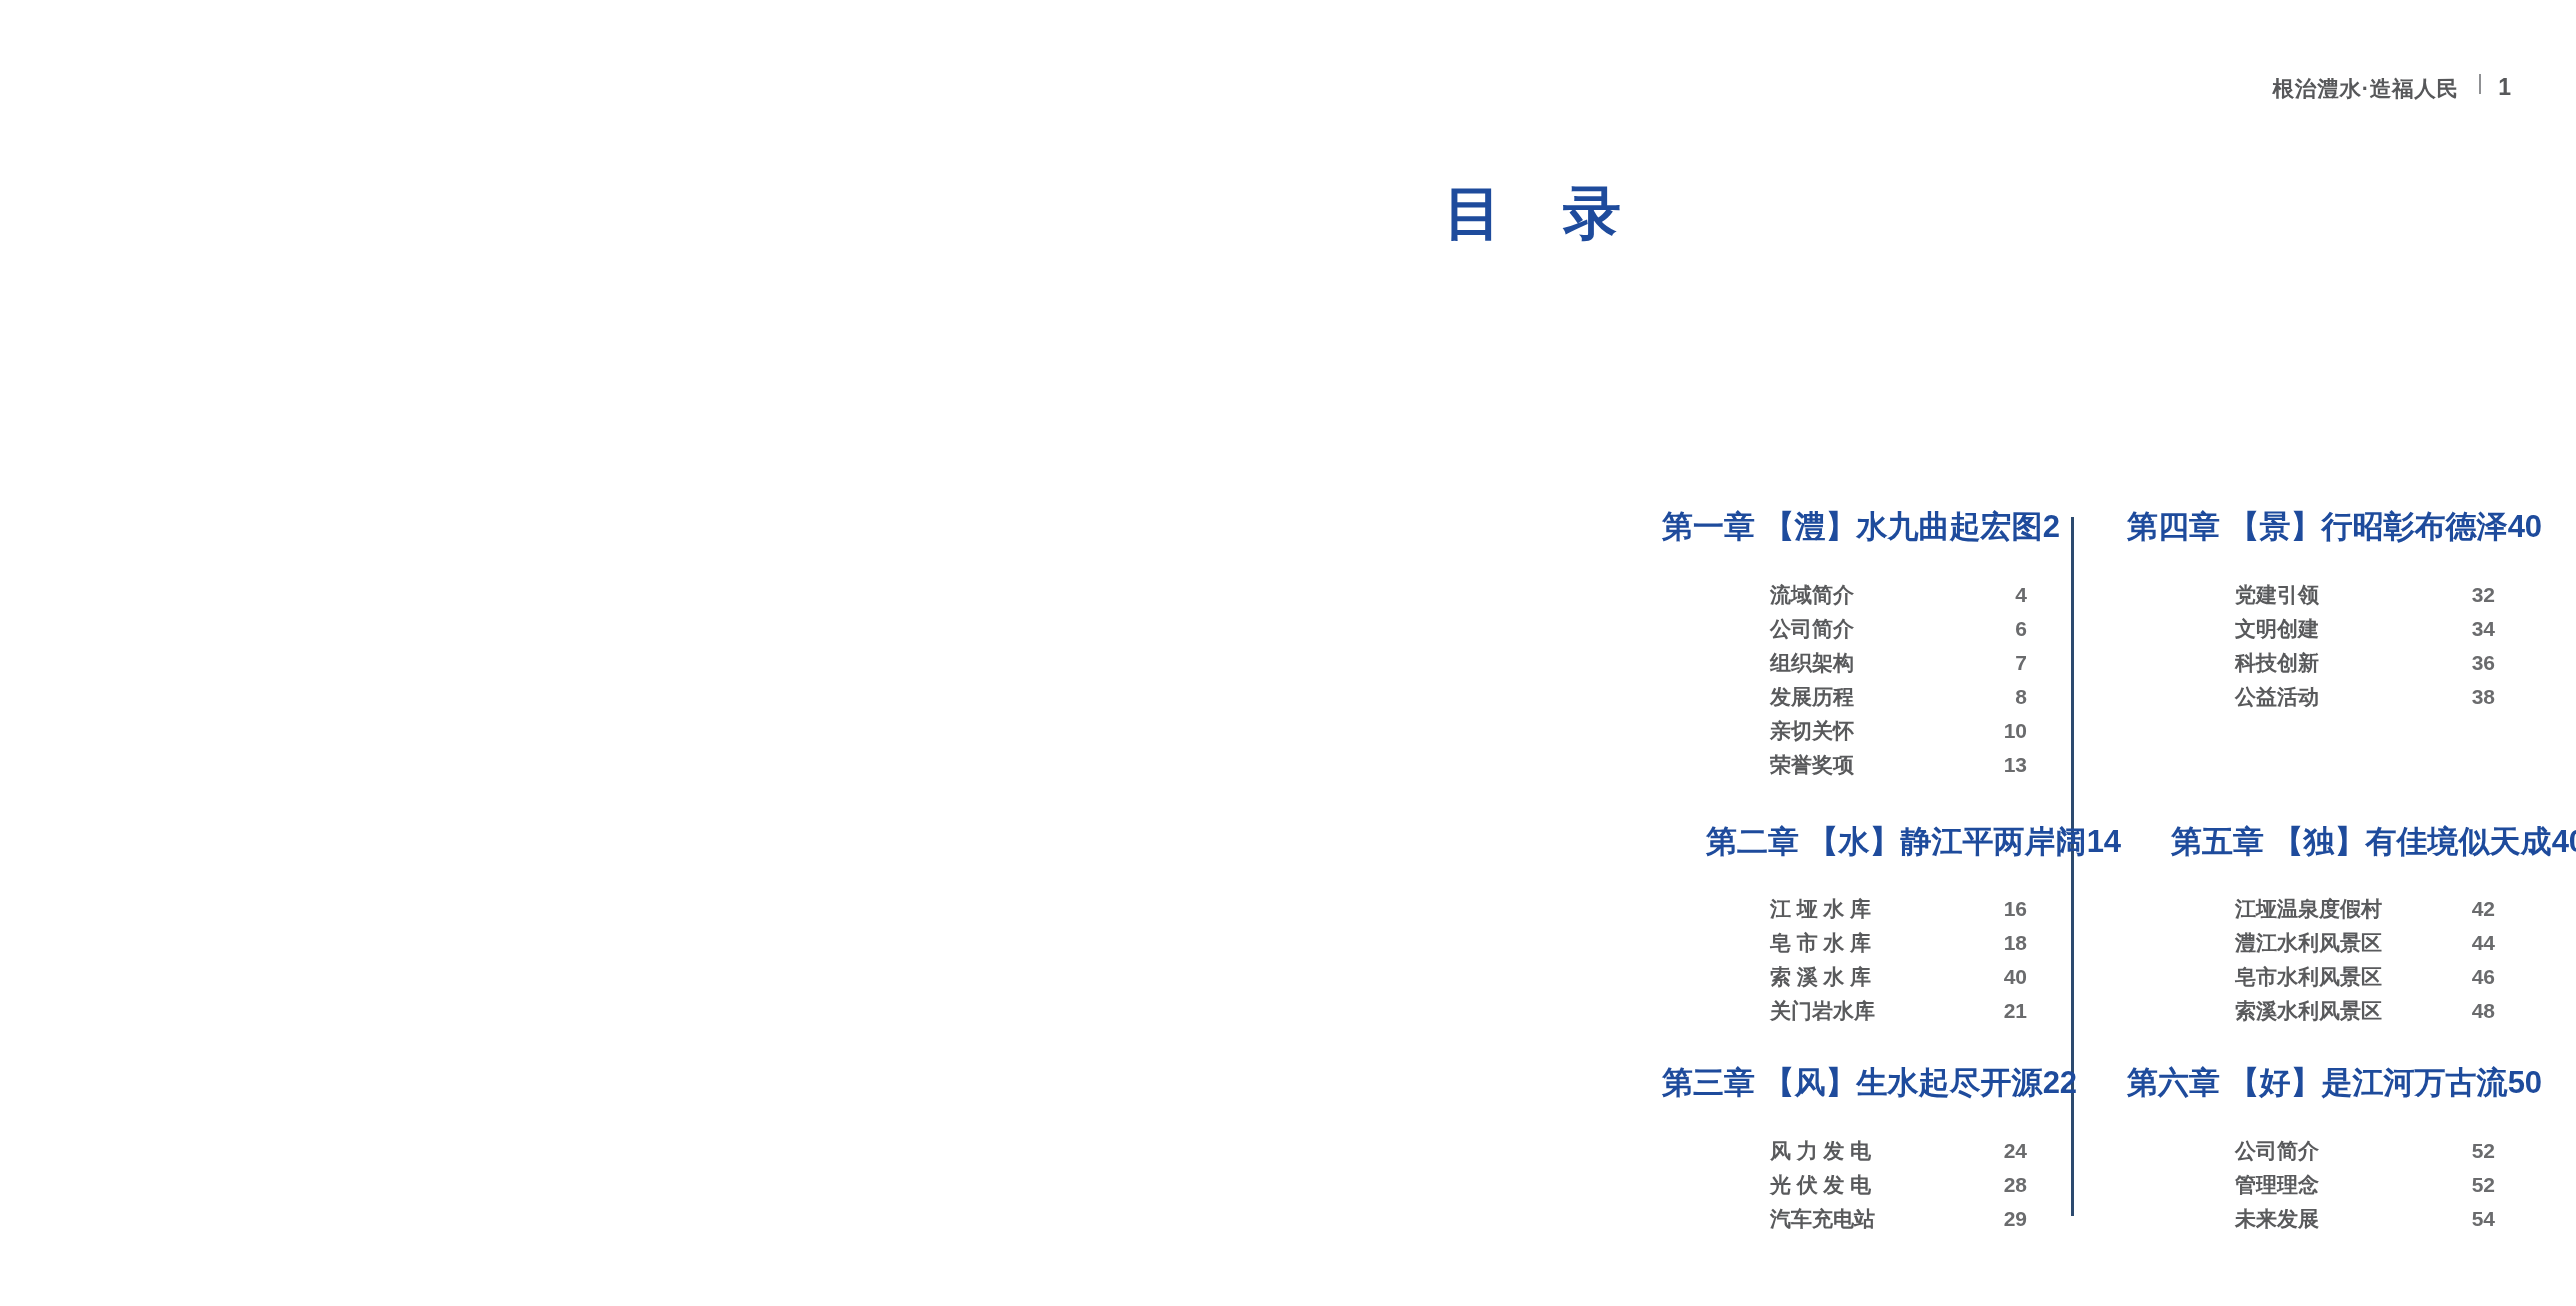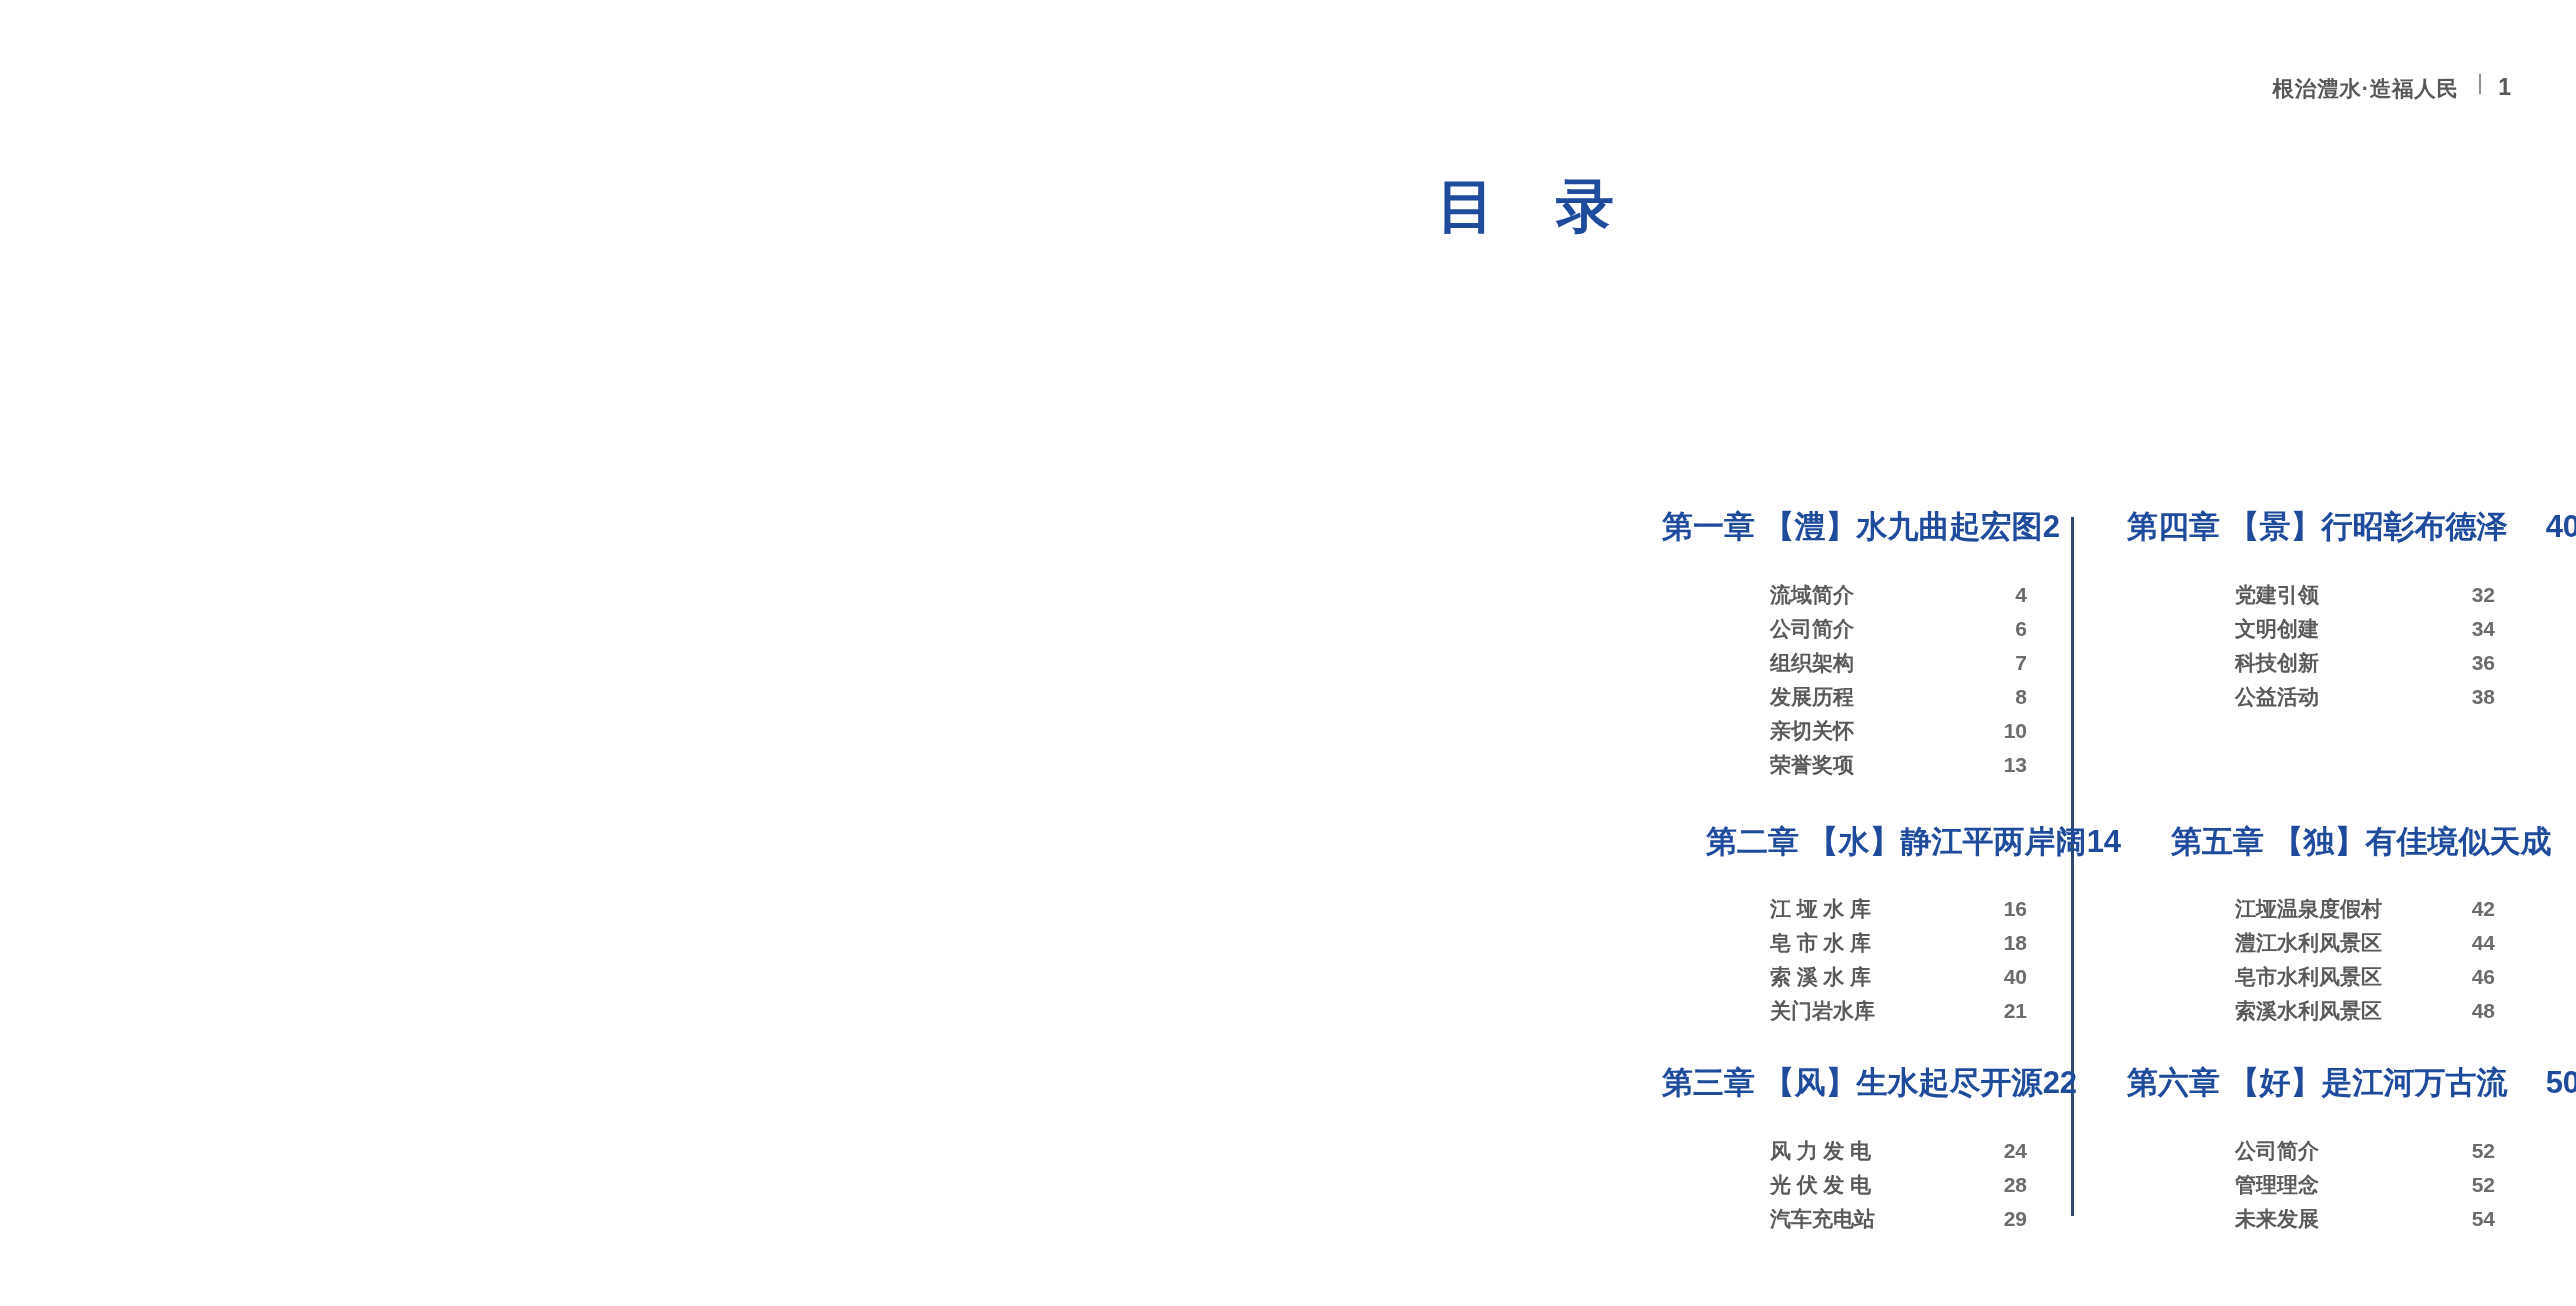--- a/index.html
+++ b/index.html
@@ -38,21 +38,21 @@
   .hdr-page {
     font-size: 23px;
     font-weight: 700;
   }
 
   
   .doc-title {
     position: absolute;
     left: 1433px;
     top: 167px;
-    margin: 4px;
+    margin: 11px;
     font-size: 58px;
     line-height: 69px;
     font-weight: 800;
     color: #1e4b9c;
     letter-spacing: 1.5px;
     white-space: pre;
   }
 
   
   .toc-divider {
@@ -69,21 +69,21 @@
     display: flex;
     justify-content: space-between;
     align-items: baseline;
     color: #1e4b9c;
     font-size: 31px;
     font-weight: 800;
     line-height: 34px;
     white-space: pre;
   }
   .ch-head.col-l { left: 1662px; width: 353px; }
-  .ch-head.col-r { left: 2127px; width: 356px; gap: 38px; }
+  .ch-head.col-r { left: 2127px; width: 356px; }
   .ch-head.r1 { top: 510px; text-align: center; }
   .ch-head.r2 { top: 825px; margin-left: 44px; }
   .ch-head.r3 { top: 1066px; }
   .ch-page { font-weight: 800; }
 
   .subs {
     position: absolute;
     margin: 12px;
     padding: 0;
     list-style: none;

